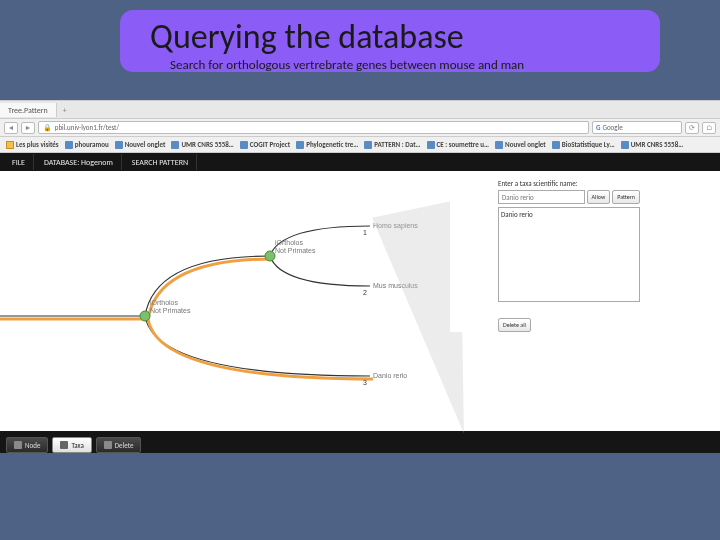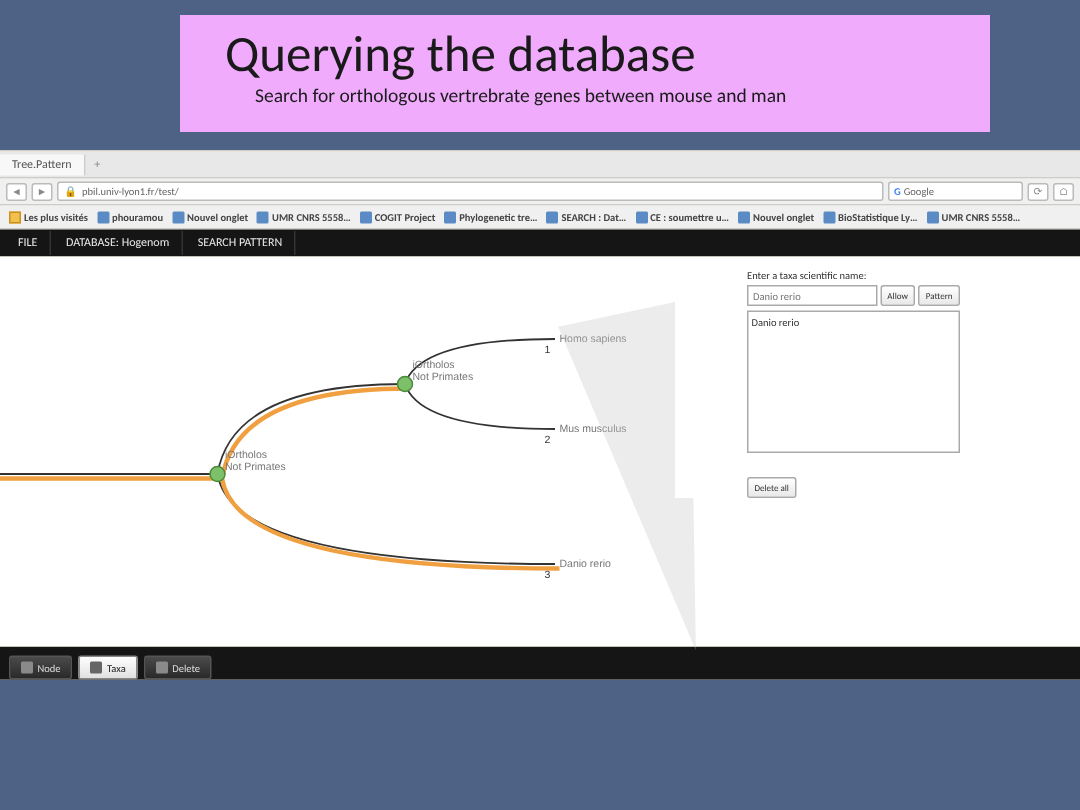--- a/index.html
+++ b/index.html
@@ -9,40 +9,41 @@
     background: #4d6284;
     font-family: Calibri, Arial, sans-serif;
     overflow: hidden;
     position: relative;
   }
   .title-area {
     position: absolute;
     top: 10px;
     left: 120px;
     right: 60px;
-    background: #f0abfc;
-    padding: 6px 20px 16px 30px;
+    background: #8b5cf6;
+    padding: 6px 20px 0 30px;
+    border-radius: 13px;
   }
   .title-area h1 {
     font-size: 34px;
     font-weight: 400;
     color: #1a1a1a;
   }
   .title-area .subtitle {
     font-size: 13px;
     color: #1a1a1a;
     margin-top: 0;
     padding-left: 20px;
   }
   .browser {
     position: absolute;
     top: 100px;
     left: 0;
     right: 0;
-    background: #fef9c3;
+    background: #a21caf;
     border-top: 1px solid #ccc;
   }
   .tabbar {
     height: 18px;
     background: #e8e8e8;
     display: flex;
     align-items: center;
     font-size: 8px;
     color: #555;
     border-bottom: 1px solid #ccc;
@@ -269,21 +270,21 @@
     <div class="bm">
         <span class="bm-favicon"></span>
         <span>COGIT Project</span>
       </div>
     <div class="bm">
         <span class="bm-favicon"></span>
         <span>Phylogenetic tre…</span>
       </div>
     <div class="bm">
         <span class="bm-favicon"></span>
-        <span>SEARCH : Dat…</span>
+        <span>PATTERN : Dat…</span>
       </div>
     <div class="bm">
         <span class="bm-favicon"></span>
         <span>CE : soumettre u…</span>
       </div>
     <div class="bm">
         <span class="bm-favicon"></span>
         <span>Nouvel onglet</span>
       </div>
     <div class="bm">

